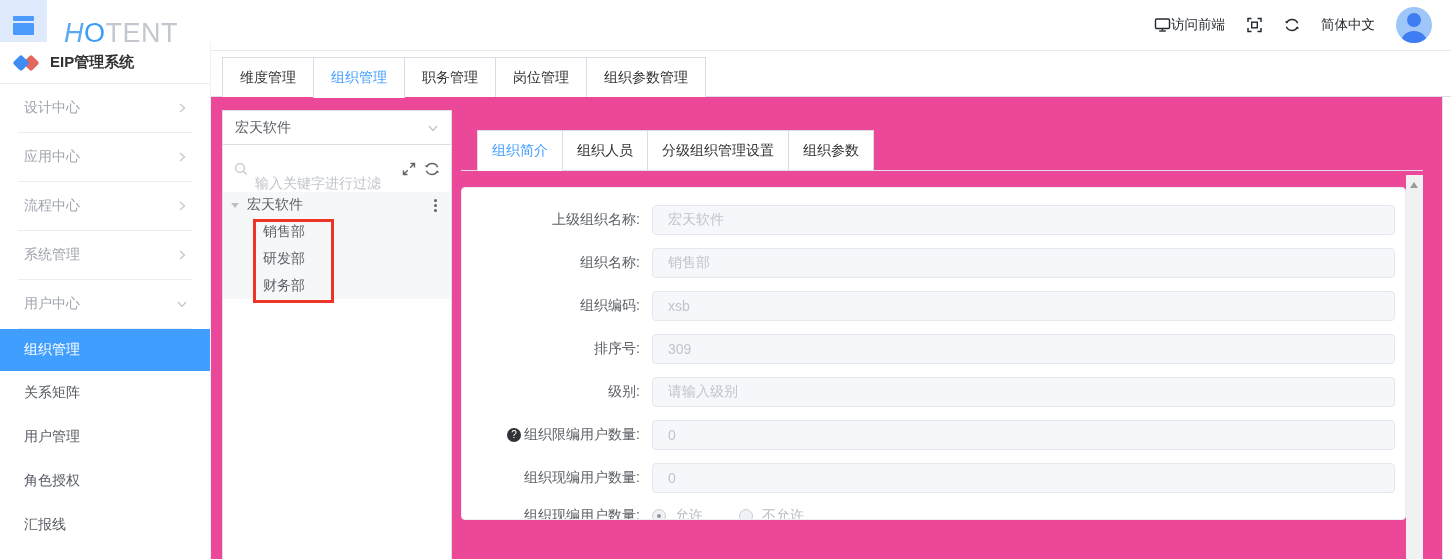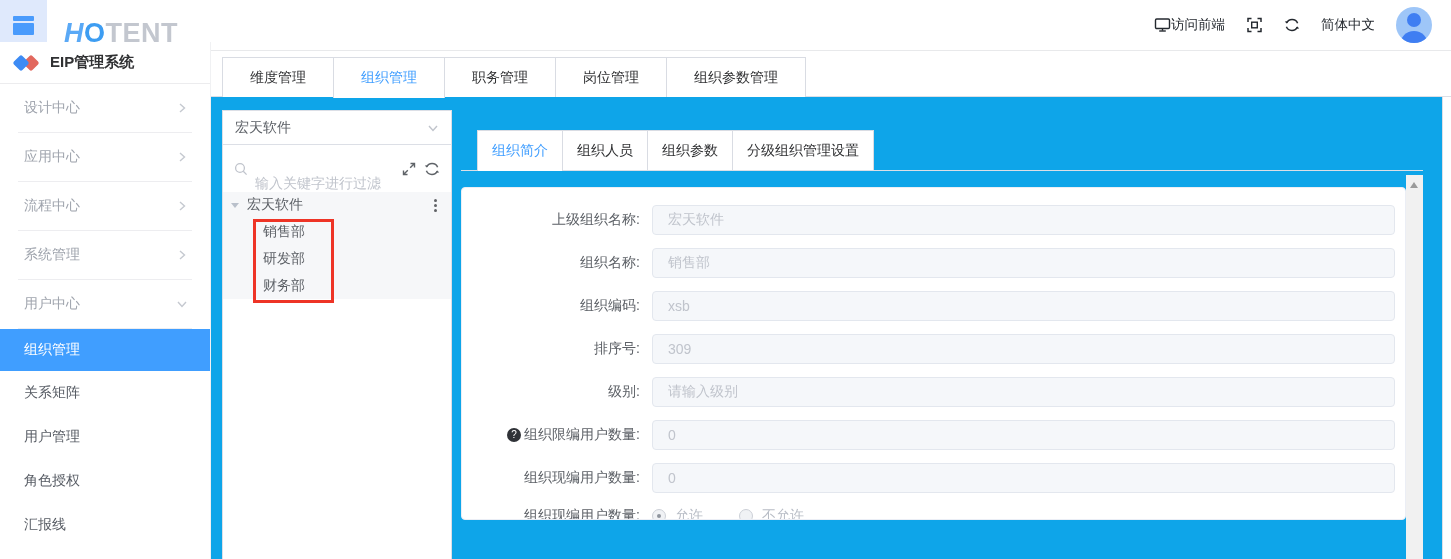--- a/index.html
+++ b/index.html
@@ -5,21 +5,21 @@
   * { margin:0; padding:0; box-sizing:border-box; }
   body { background:#fff; font-family:"Liberation Sans","DejaVu Sans",sans-serif; }
   .screen { position:relative; width:1451px; height:559px; background:#fff; overflow:hidden; }
 
   
   .header { display:flex; align-items:center; height:51px; border-bottom:1px solid #e8e9eb; background:#fff; }
   .menu-tile { width:47px; height:51px; background:#dfe9fc; display:flex; flex-direction:column; align-items:center; justify-content:center; cursor:pointer; }
   .win-icon { width:21px; }
   .win-icon .bar { height:5px; background:#4a9bfc; border-radius:1px; margin-bottom:2px; }
   .win-icon .block { height:12px; background:#4a9bfc; border-radius:1px; }
-  .logo { margin-left:17px; font-size:27px; font-weight:bold; letter-spacing:.5px; white-space:nowrap;margin-top:16px; }
+  .logo { margin-left:17px; font-size:27px; font-weight:normal; letter-spacing:.5px; white-space:nowrap;margin-top:16px; }
   .logo .l-h { color:#5aa9f6; font-style:italic; }
   .logo .l-o { color:#3d9df2; }
   .logo .l-rest { color:#c3c7cf; }
   .hdr-spacer { flex:1; }
   .hdr-search { width:214px; height:31px; border:1px solid #dcdfe6; border-radius:4px; display:flex; align-items:center; padding:0 10px; margin-right:17px; background:#fff; }
   .hdr-search input { border:none; outline:none; flex:1; margin-left:7px; font-size:13px; color:#606266; min-width:0; background:transparent; font-family:inherit; }
   .hdr-search input::placeholder { color:#c0c4cc; }
   .hdr-item { display:flex; align-items:center; color:#24292f; font-size:13.5px; margin-right:21px; cursor:pointer; white-space:nowrap; }
   .avatar { width:36px; height:36px; border-radius:50%; background:#9ec6f8; position:relative; overflow:hidden; margin-right:19px; cursor:pointer; flex-shrink:0; }
   .avatar .a-head { position:absolute; top:6px; left:11px; width:14px; height:14px; border-radius:50%; background:#3f7ef2; }
@@ -34,23 +34,23 @@
   .diamonds .d-red { left:11px; background:#e2685e; }
   .sb-title-text { font-size:15px; font-weight:bold; color:#303133; }
   .side-group { height:48px; display:flex; align-items:center; justify-content:space-between; padding:0 22px 0 24px; color:#9fa4ad; font-size:14px; cursor:pointer; }
   .side-divider { height:1px; background:#ededf0; margin:0 18px; }
   .side-sub { height:44px; display:flex; align-items:center; padding-left:24px; color:#565b63; font-size:14px; cursor:pointer; }
   .side-sub.active { background:#409eff; color:#fff; height:42px; }
 
   
   .content { position:absolute; left:211px; top:51px; right:0; bottom:0; background:#fff; }
   .tabs-row { height:46px; padding:6px 0 0 11px; border-bottom:1px solid #dcdfe6; display:flex; }
-  .tab { height:40px; line-height:39px; padding:0 27px; border:1px solid #d9dce3; border-bottom:none; margin-right:-1px; background:#fff; font-size:14px; color:#303133; cursor:pointer; white-space:nowrap; }
+  .tab { height:40px; line-height:39px; padding:0 17px; border:1px solid #d9dce3; border-bottom:none; margin-right:-1px; background:#fff; font-size:14px; color:#303133; cursor:pointer; white-space:nowrap; }
   .tab.active { color:#409eff; height:41px; margin-bottom:-1px; z-index:3; position:relative; background:#fff; }
-  .card-body { position:relative; height:462px; margin-right:8px; border-right:1px solid #dcdfe6; padding-top:13px; display:flex; align-items:flex-start; background:#0ea5e9;justify-content:space-between; }
+  .card-body { position:relative; height:462px; margin-right:8px; border-right:1px solid #dcdfe6; padding-top:13px; display:flex; align-items:flex-start; background:#ec4899;justify-content:space-between; }
 
   
   .tree-panel { margin-left:11px; width:230px; align-self:stretch; border:1px solid #dcdfe6; border-bottom:none; position:relative; background:#fff; flex-shrink:0; }
   .select-row { height:34px; border-bottom:1px solid #dcdfe6; display:flex; align-items:center; padding:0 12px; color:#5c6066; font-size:14px; cursor:pointer; }
   .filter-row { height:47px; display:flex; align-items:center; padding:0 11px; }
   .filter-row input { border:none; outline:none; flex:1; margin-left:7px; font-size:14px; color:#606266; min-width:0; background:transparent; font-family:Liberation Sans, sans-serif;margin-top:28px; }
   .filter-row input::placeholder { color:#c0c4cc; }
   .tree-icon-btn { margin-left:7px; cursor:pointer; display:flex; align-items:center; }
   .tree-row-root { height:26px; background:#f6f7f9; display:flex; align-items:center; padding:0 11px 0 7px; color:#5c6066; font-size:14px; cursor:pointer; }
   .tree-row-root .lbl { margin-left:7px; }
@@ -253,22 +253,22 @@
         <div class="tree-child">
           <span>财务部</span>
         </div>
         <div class="red-box"></div>
       </div>
 
       <div class="detail-pane">
         <div class="detail-tabs">
           <div class="tab active"><span>组织简介</span></div>
           <div class="tab"><span>组织人员</span></div>
+          <div class="tab"><span>分级组织管理设置</span></div>
           <div class="tab"><span>组织参数</span></div>
-          <div class="tab"><span>分级组织管理设置</span></div>
         </div>
 
         <div class="form-box">
           <div class="form-row">
             <div class="form-label">
                 <span>上级组织名称:</span>
               </div>
             <div class="form-input">
                 <span>宏天软件</span>
               </div>

